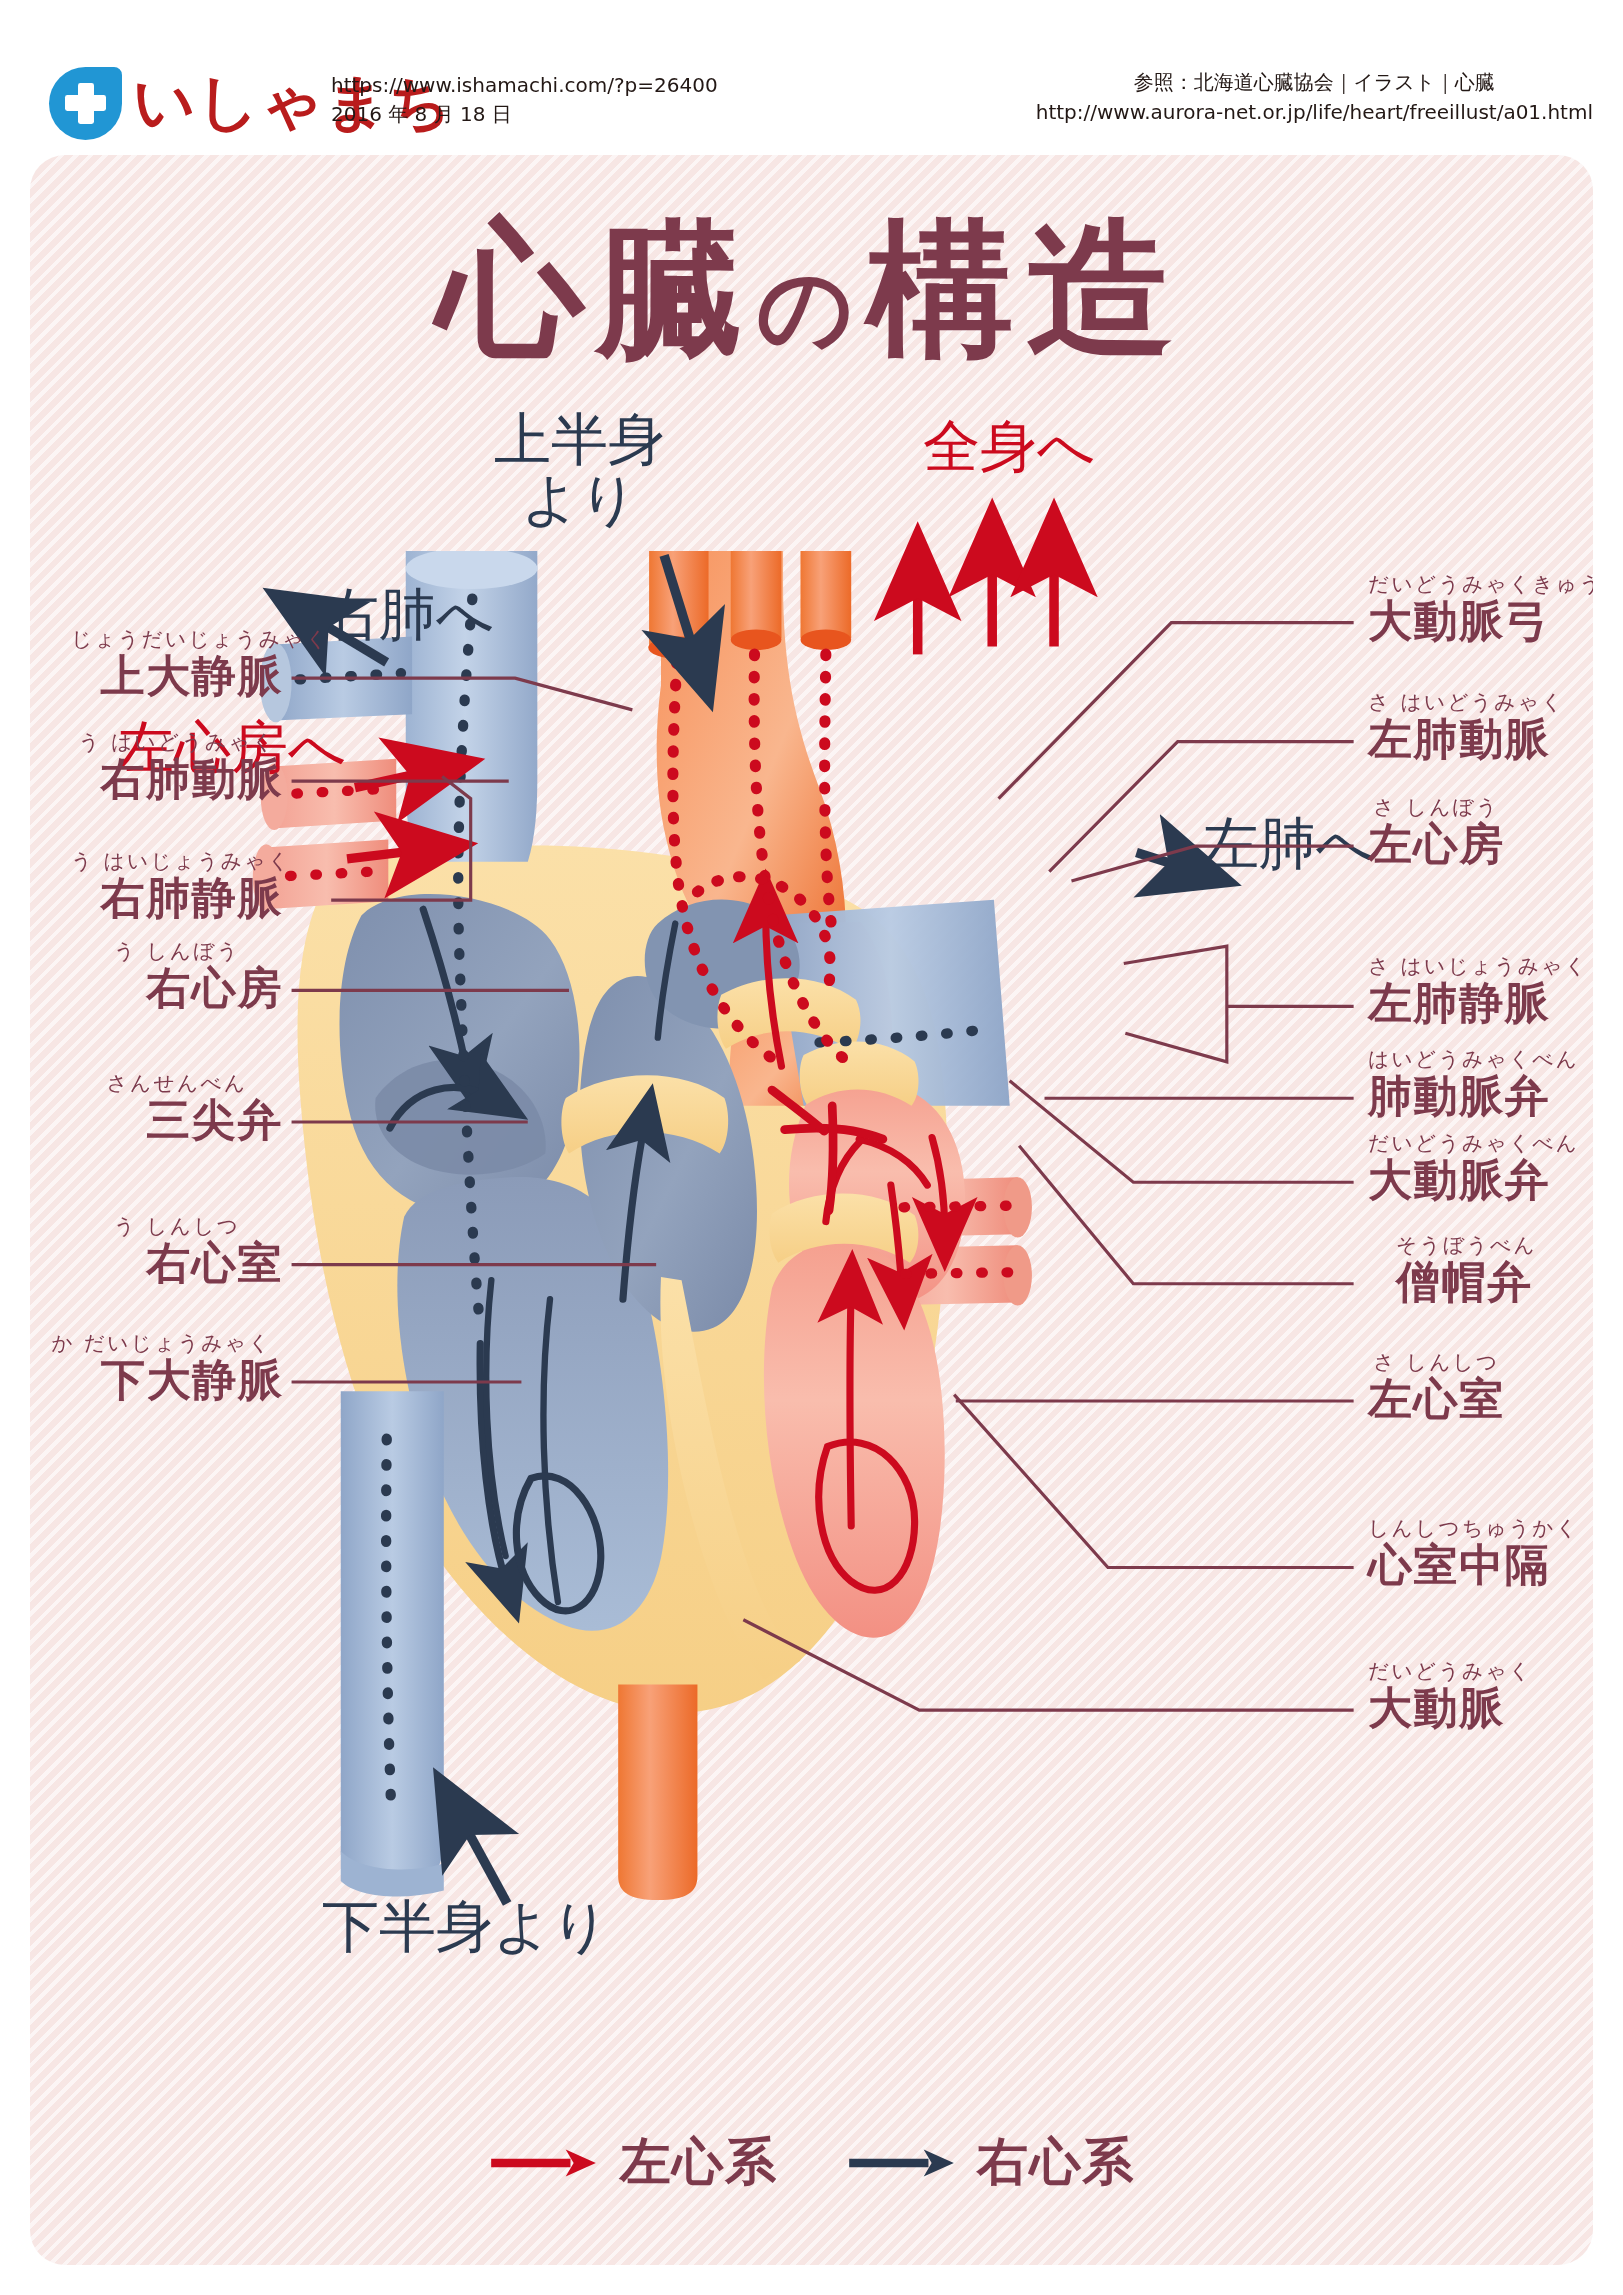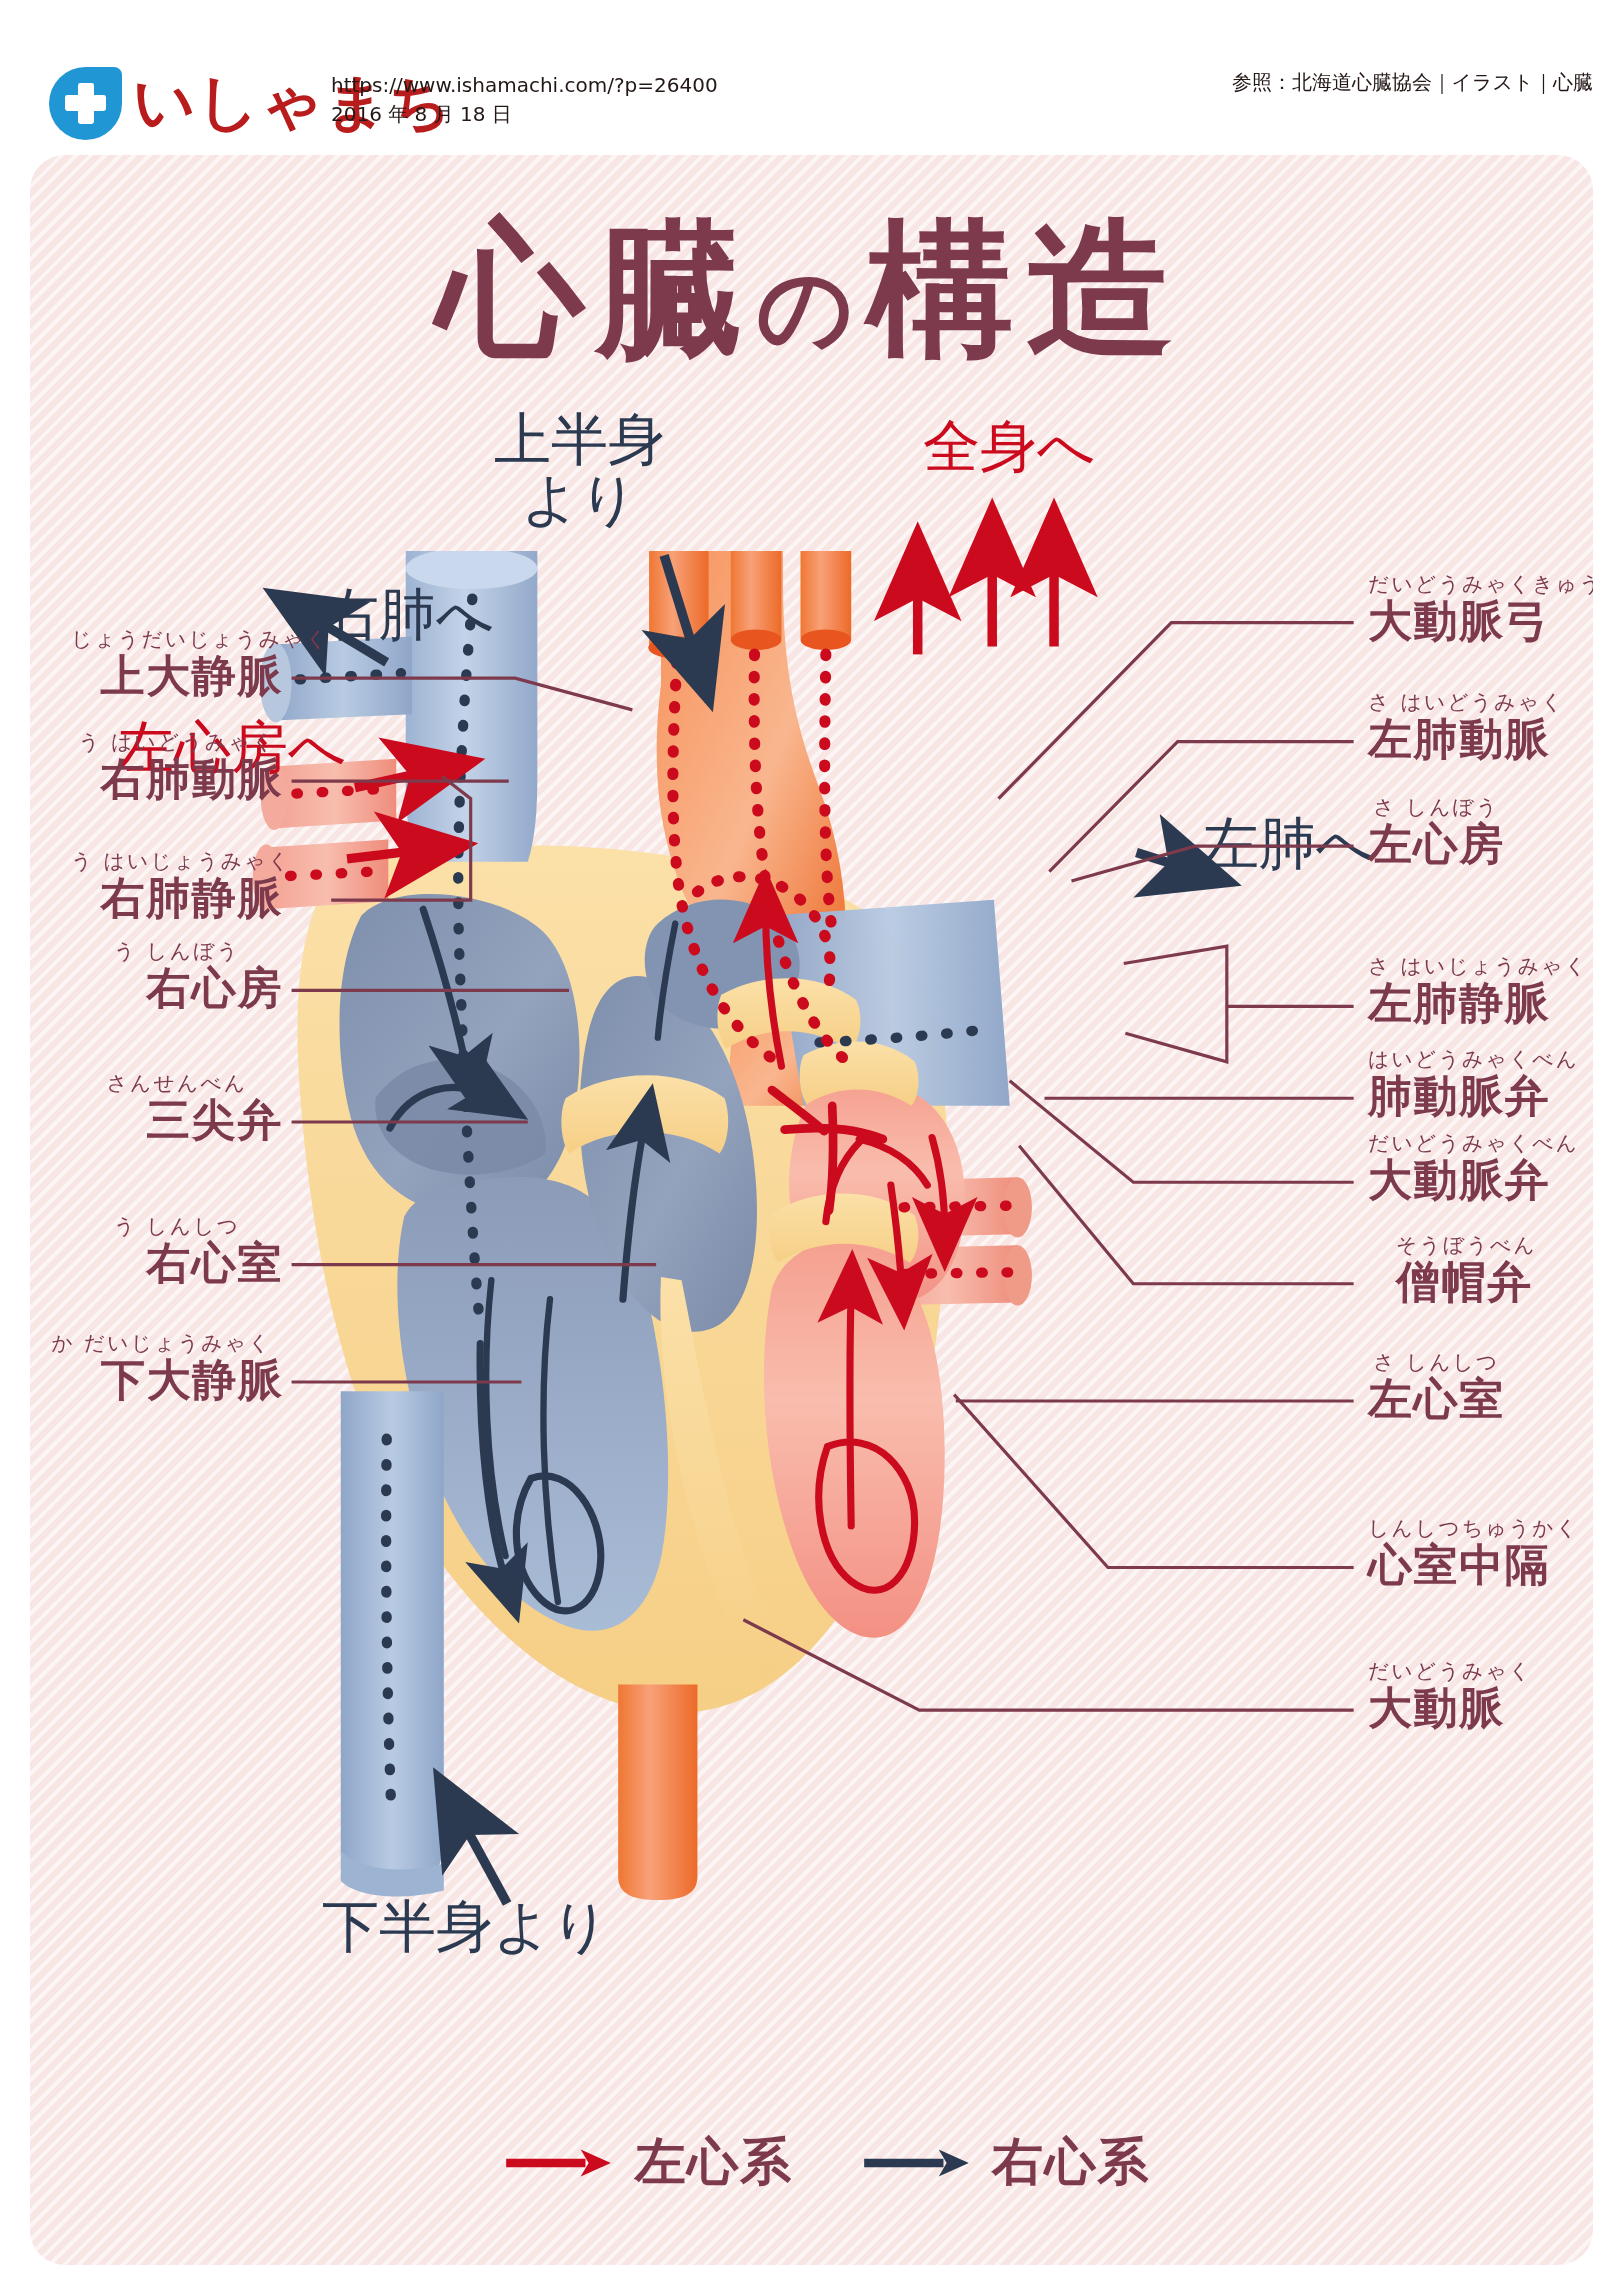--- a/index.html
+++ b/index.html
@@ -66,21 +66,21 @@
   .label.left .furi{text-align:center;}
   .label.right .furi{text-align:center;}
 
   
   .callout{position:absolute;font-size:57px;line-height:1.05;font-weight:400;white-space:nowrap;
     font-family:"DejaVu Serif", serif;}
   .callout.navy{color:#2b3a50;}
   .callout.red{color:#cc0a1e;}
 
   
-  #legend{position:absolute;left:15px;bottom:68px;width:1563px;display:flex;justify-content:center;gap:68px;}
+  #legend{position:absolute;left:0;bottom:68px;width:1563px;display:flex;justify-content:center;gap:68px;}
   .legend-item{display:flex;align-items:center;gap:20.6px;}
   .legend-text{font-size:51px;font-weight:700;color:#7d3a4c;font-family:"DejaVu Serif", serif;letter-spacing:1.6px;}
   .legend-arrow{display:block;}
 
   
   #heart-svg{position:absolute;left:187px;top:396px;}
 </style>
 </head>
 <body>
 
@@ -94,20 +94,21 @@
     <div id="logo-text">いしゃまち</div>
   </div>
 
   <div id="header-url">
     <div>https://www.ishamachi.com/?p=26400</div>
     <div>2016 年 8 月 18 日</div>
   </div>
 
   <div id="header-ref">
     <div class="r1">参照：北海道心臓協会｜イラスト｜心臓</div>
+    <div class="r2">http://www.aurora-net.or.jp/life/heart/freeillust/a01.html</div>
   </div>
 </div>
 
 <div id="poster">
 
   <div id="title"><span>心臓</span><span class="small">の</span><span>構造</span></div>
 
   <svg id="heart-svg" width="991" height="1506" viewBox="0 0 1250 1900">
     <defs>
       <linearGradient id="gBlue" x1="0" y1="0" x2="1" y2="0">

